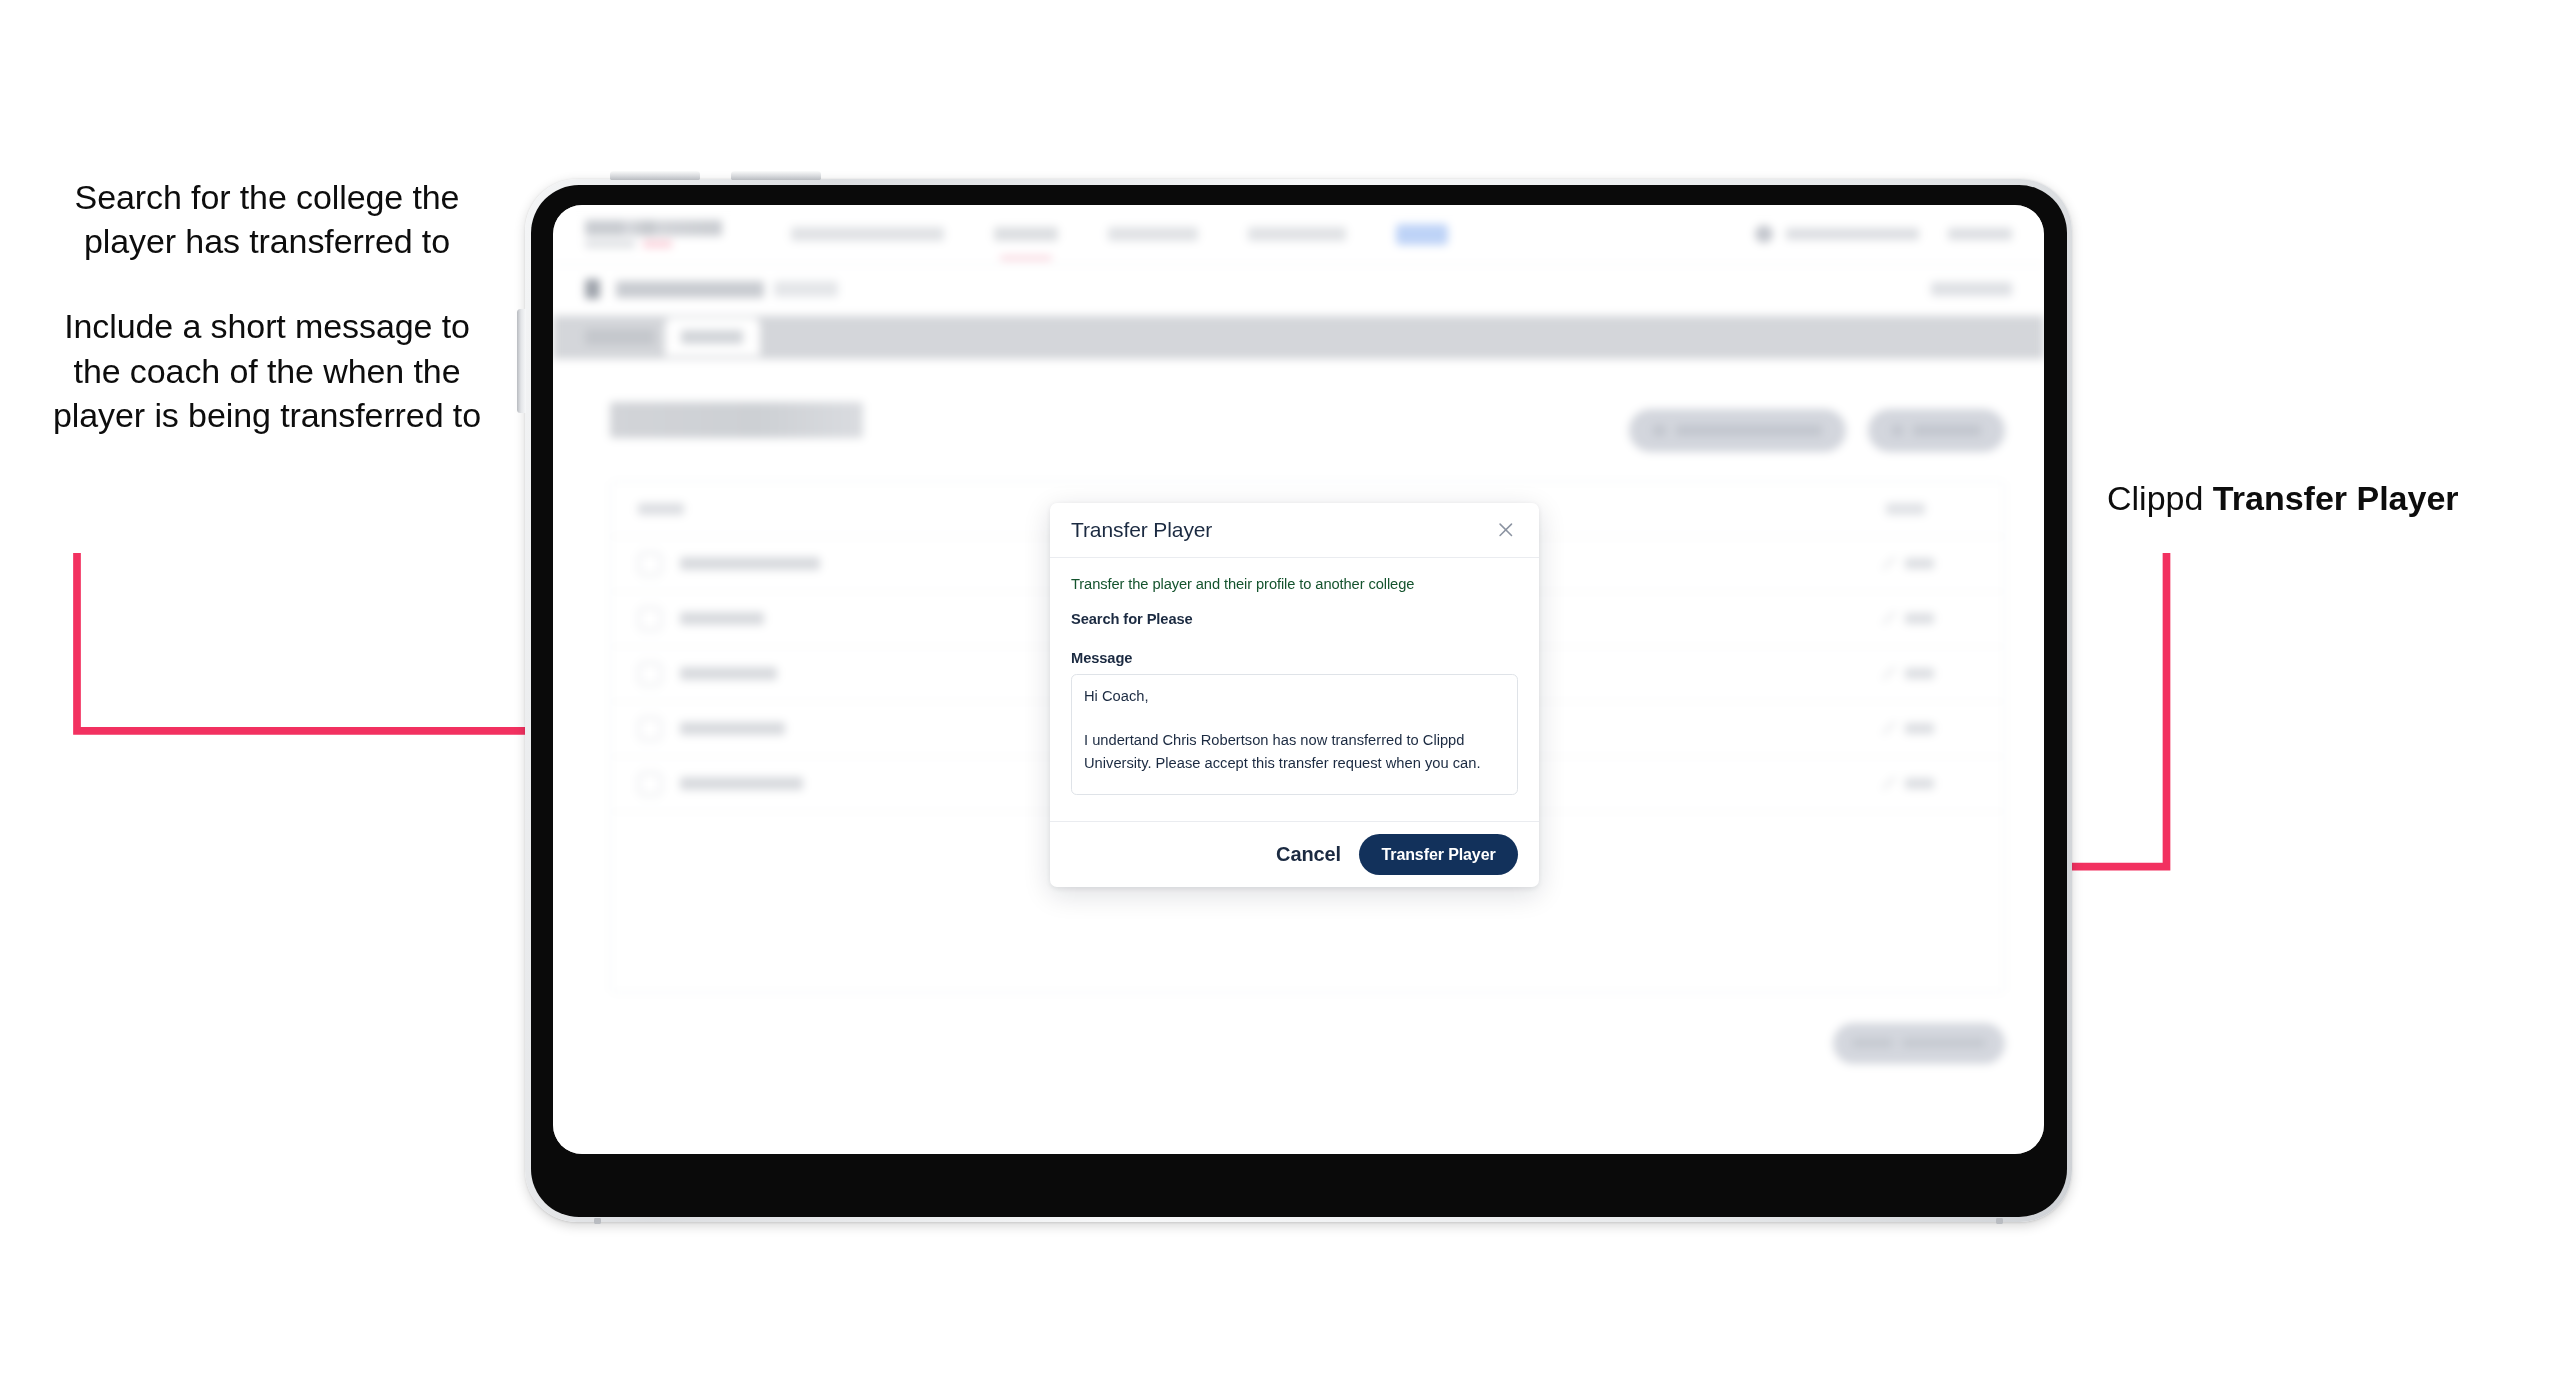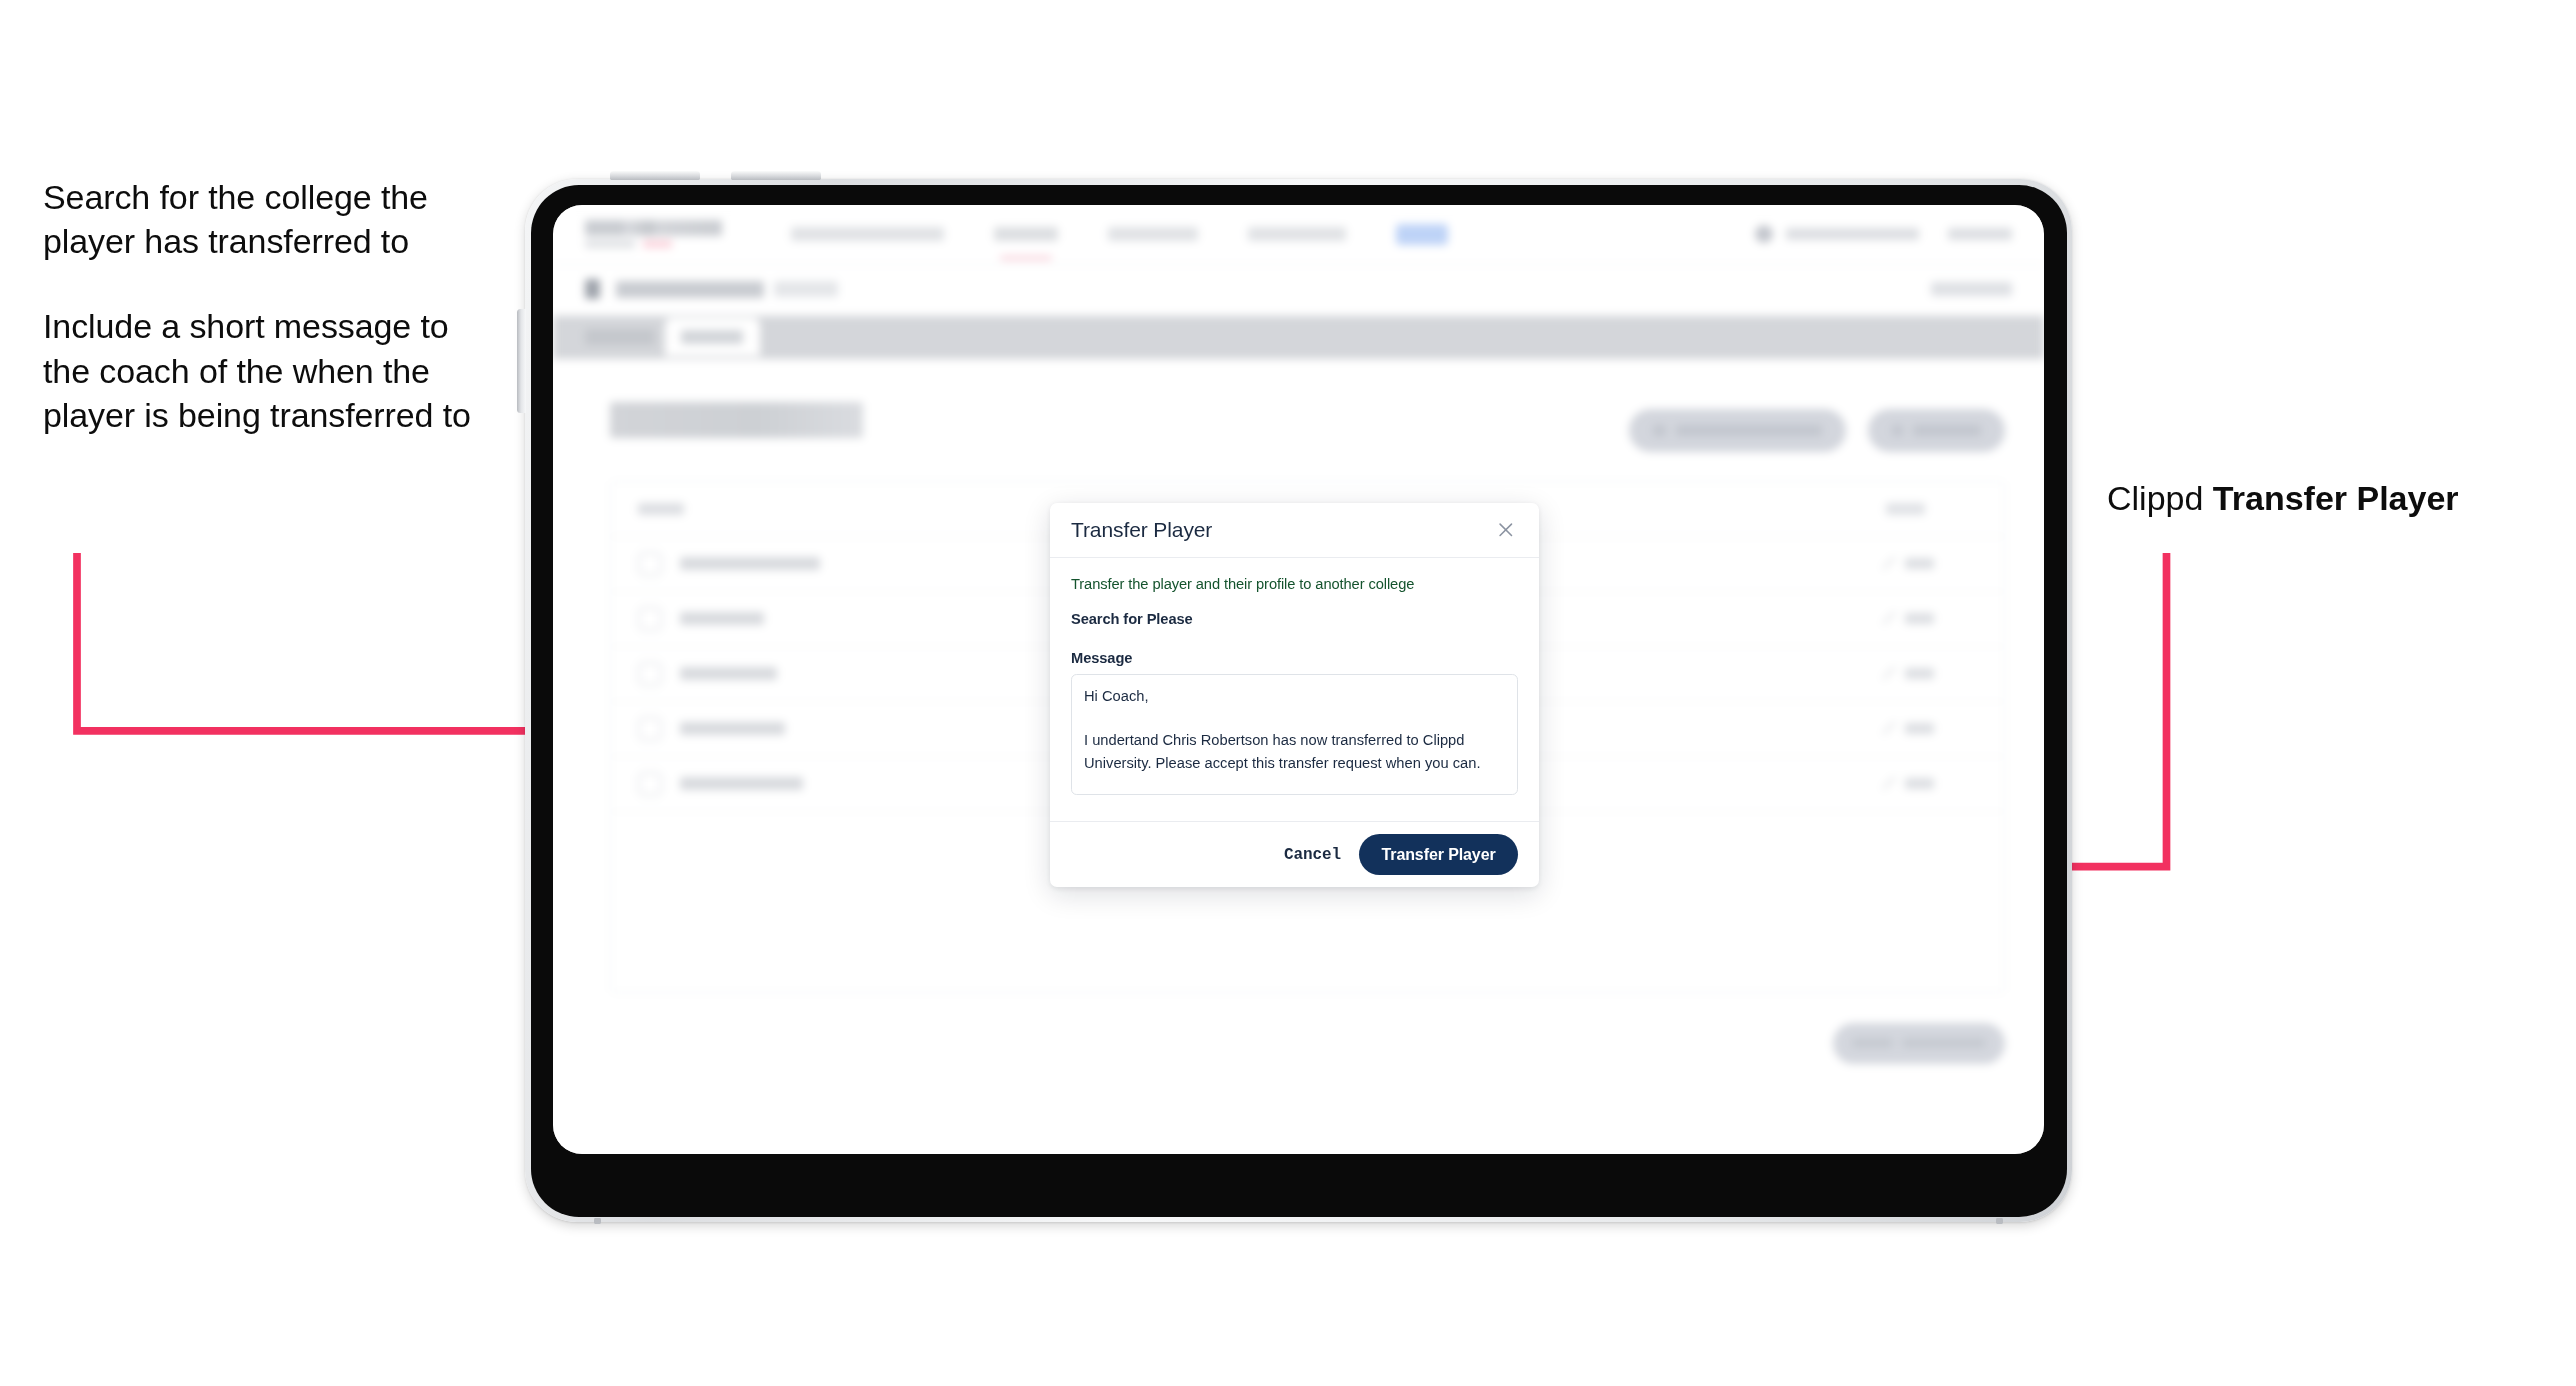--- a/index.html
+++ b/index.html
@@ -14,20 +14,21 @@
   
   .annot-left {
     position: absolute;
     left: 43px; top: 175px;
     width: 448px;
     font-size: 34px;
     line-height: 1.30;
     color: #0d0d0d;
     font-weight: 400;
     letter-spacing: -0.1px;
+    text-align: center;
   }
   .annot-left p + p { margin-top: 41px; }
 
   
   .annot-right {
     position: absolute;
     left: 2107px; top: 477px;
     font-size: 34px;
     line-height: 1.25;
     color: #0d0d0d;
@@ -214,22 +215,22 @@
     white-space: pre-wrap;
     overflow: hidden;
   }
   .modal-footer {
     height: 66px; border-top: 0.7px solid #eaecf0;
     display:flex; align-items:center; justify-content:flex-end;
     gap: 18px; padding: 0 21px;
   }
   .btn-cancel {
     background:none; border:none; cursor:pointer;
-    font-family:Liberation Mono, monospace;
-    font-size: 16px; font-weight: 700; color:#1b2a41; letter-spacing:-0.1px;
+    font-family:Liberation Sans, sans-serif;
+    font-size: 20px; font-weight: 700; color:#1b2a41; letter-spacing:-0.1px;
   }
   .btn-primary {
     background: #12315b; color:#fff; border:none; cursor:pointer;
     font-family:"Liberation Sans", sans-serif;
     font-size: 16px; font-weight: 700; letter-spacing:-0.1px;
     height: 41px; padding: 0 22.4px; border-radius: 21px;
   }
 </style>
 </head>
 <body>

